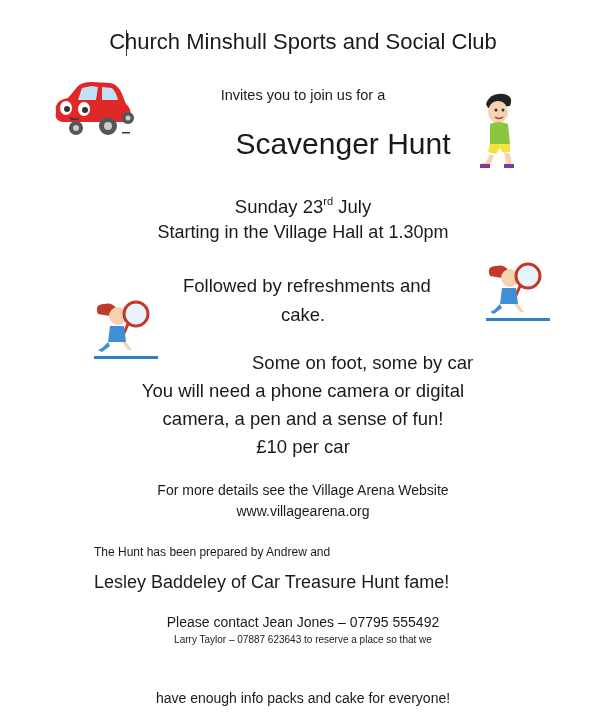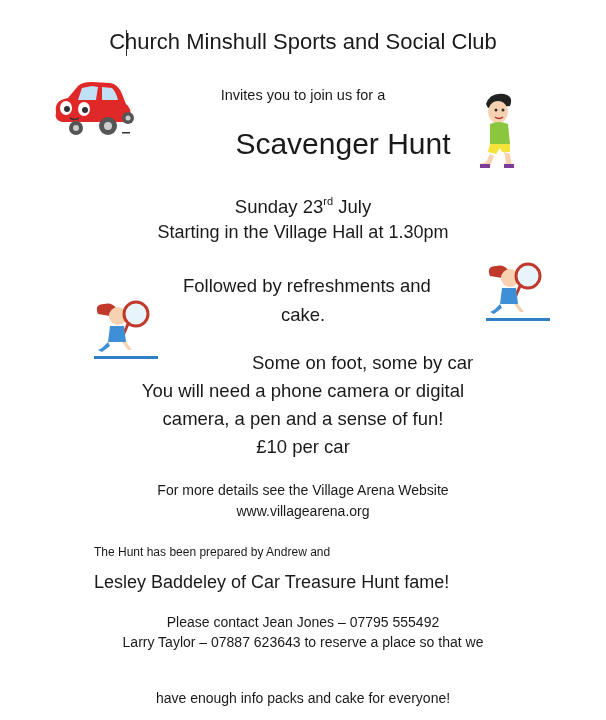--- a/index.html
+++ b/index.html
@@ -19,21 +19,21 @@
     .follow2 { top:304px; font-size:18.5px; }
     .foot { top:352px; font-size:18.5px; left:218px; width:auto; text-align:right;margin-left:34px; }
     .need1 { top:380px; font-size:18.5px; }
     .need2 { top:408px; font-size:18.5px; }
     .price { top:436px; font-size:18.5px; }
     .more { top:482px; font-size:14px; }
     .url { top:503px; font-size:14px; }
     .hunt1 { top:545px; font-size:12px; left:94px; width:auto; text-align:left; }
     .hunt2 { top:572px; font-size:18px; left:94px; width:auto; text-align:left; }
     .c1 { top:614px; font-size:14px; }
-    .c2 { top:634px; font-size:14px; }
+    .c2 { top:634px; font-size:10px; }
     .c3 { top:690px; font-size:14px; }
     .img { position:absolute; }
   </style>
 </head>
 <body>
 
 <div class="cursor"></div>
 <div class="t club">Church Minshull Sports and Social Club</div>
 
 <svg class="img" style="left:48px;top:78px" width="88" height="60" viewBox="0 0 88 60">

